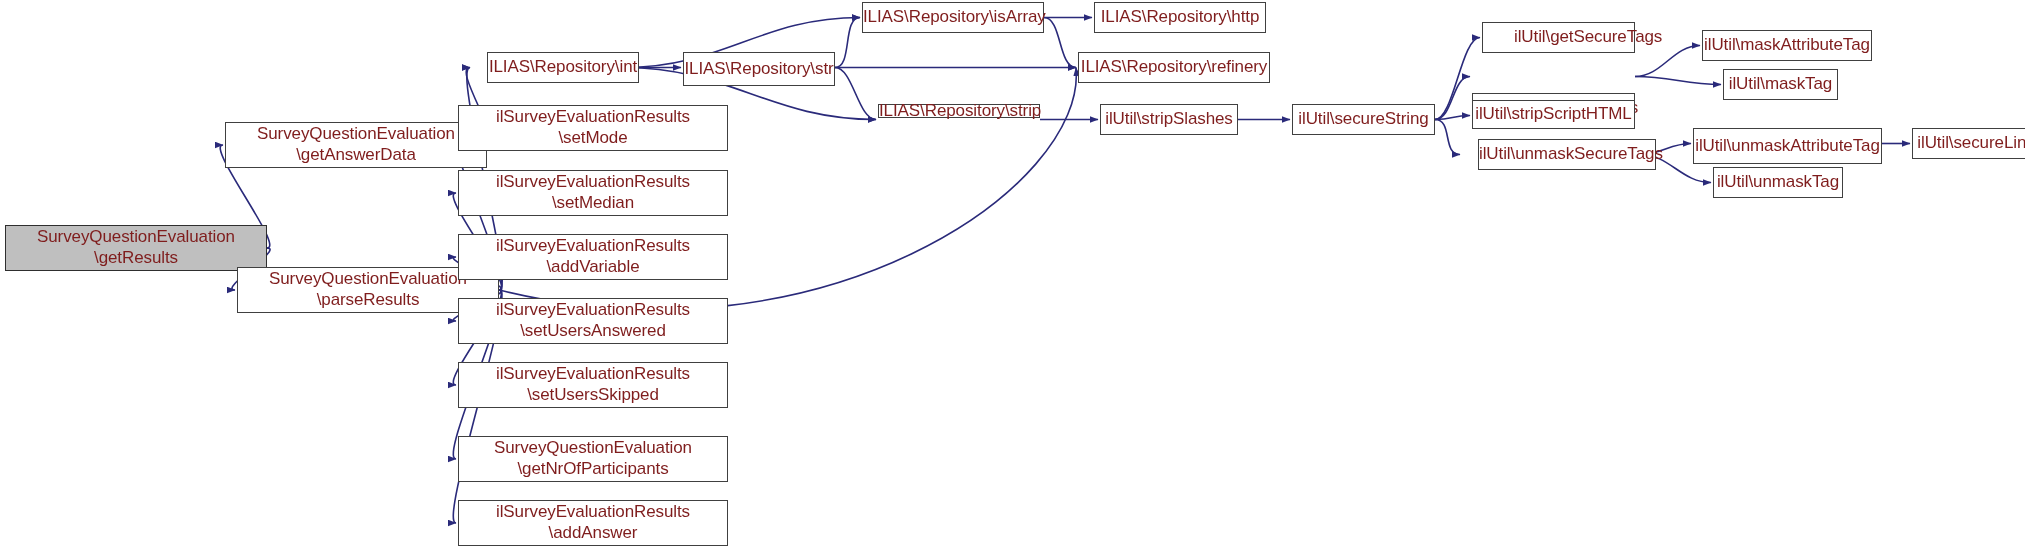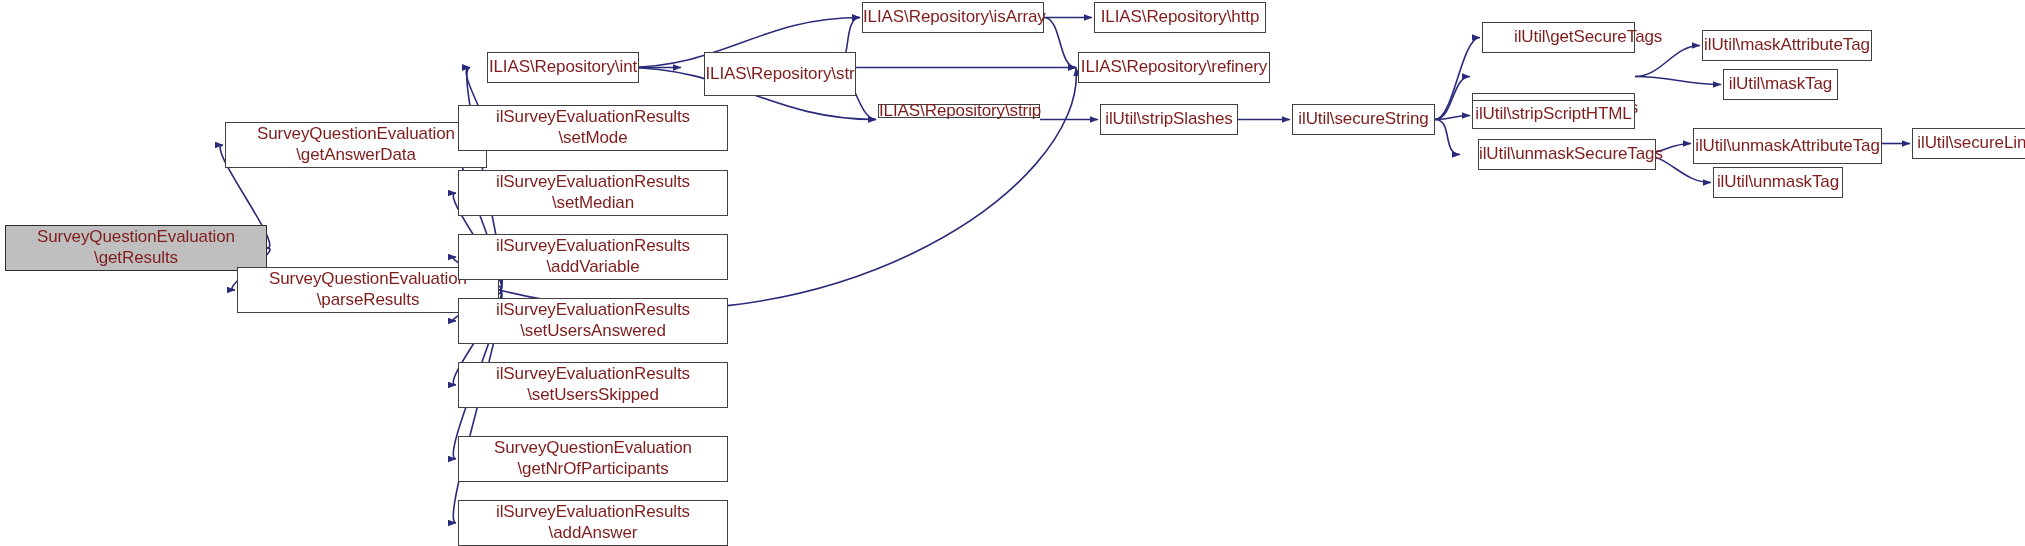--- a/index.html
+++ b/index.html
@@ -107,21 +107,21 @@
 \addVariable</span></div>
       <div class="node" style="left: 458px; top: 298px; width: 270px; height: 46px;"><span class="node-label">ilSurveyEvaluationResults
 \setUsersAnswered</span></div>
       <div class="node" style="left: 458px; top: 362px; width: 270px; height: 46px;"><span class="node-label">ilSurveyEvaluationResults
 \setUsersSkipped</span></div>
       <div class="node" style="left: 458px; top: 436px; width: 270px; height: 46px;"><span class="node-label">SurveyQuestionEvaluation
 \getNrOfParticipants</span></div>
       <div class="node" style="left: 458px; top: 500px; width: 270px; height: 46px;"><span class="node-label">ilSurveyEvaluationResults
 \addAnswer</span></div>
       <div class="node" style="left: 472px; top: 52px; width: 152px; height: 31px; margin-left: 15px;"><span class="node-label">ILIAS\Repository\int</span></div>
-      <div class="node" style="left: 683px; top: 52px; width: 152px; height: 44px; margin-left: 21px;"><span class="node-label">ILIAS\Repository\str</span></div>
+      <div class="node" style="left: 683px; top: 52px; width: 152px; height: 34px;"><span class="node-label">ILIAS\Repository\str</span></div>
       <div class="node" style="left: 862px; top: 2px; width: 182px; height: 31px;"><span class="node-label">ILIAS\Repository\isArray</span></div>
       <div class="node" style="left: 1094px; top: 2px; width: 172px; height: 31px;"><span class="node-label">ILIAS\Repository\http</span></div>
       <div class="node" style="left: 1078px; top: 52px; width: 192px; height: 31px;"><span class="node-label">ILIAS\Repository\refinery</span></div>
       <div class="node" style="left: 878px; top: 104px; width: 162px; height: 14px;"><span class="node-label">ILIAS\Repository\strip</span></div>
       <div class="node" style="left: 1100px; top: 104px; width: 138px; height: 31px;"><span class="node-label">ilUtil\stripSlashes</span></div>
       <div class="node" style="left: 1292px; top: 104px; width: 143px; height: 31px;"><span class="node-label">ilUtil\secureString</span></div>
       <div class="node" style="left: 1482px; top: 22px; width: 153px; height: 31px; padding-left: 31px;"><span class="node-label">ilUtil\getSecureTags</span></div>
       <div class="node" style="left: 1472px; top: 61px; width: 163px; height: 31px; margin-top: 32px;"><span class="node-label">ilUtil\maskSecureTags</span></div>
       <div class="node" style="left: 1472px; top: 100px; width: 163px; height: 29px;"><span class="node-label">ilUtil\stripScriptHTML</span></div>
       <div class="node" style="left: 1462px; top: 139px; width: 178px; height: 31px; margin-left: 16px;"><span class="node-label">ilUtil\unmaskSecureTags</span></div>

